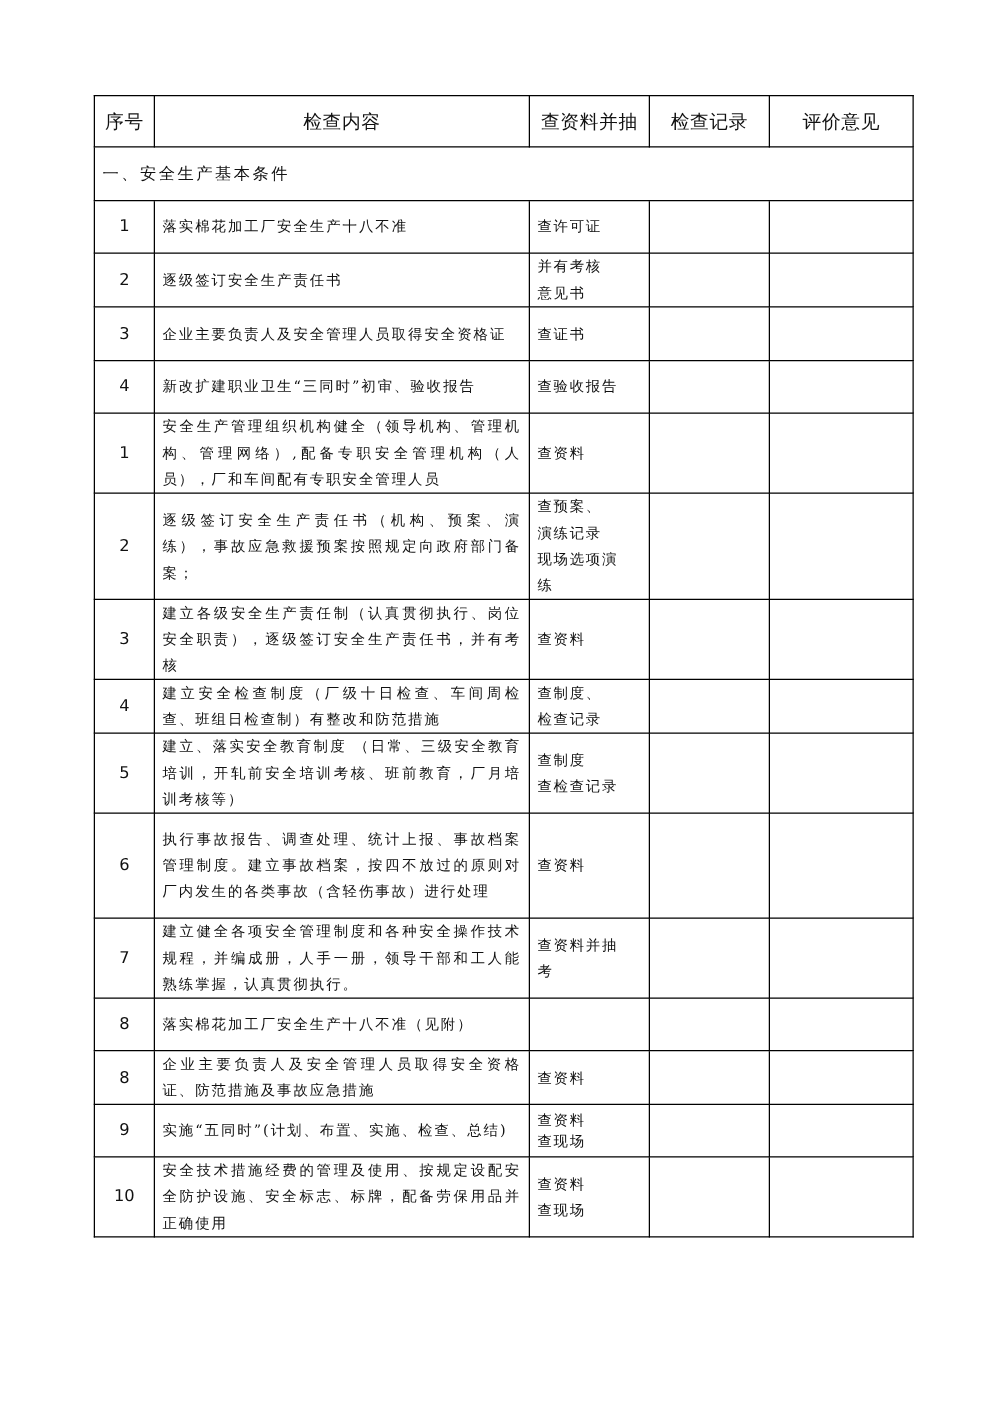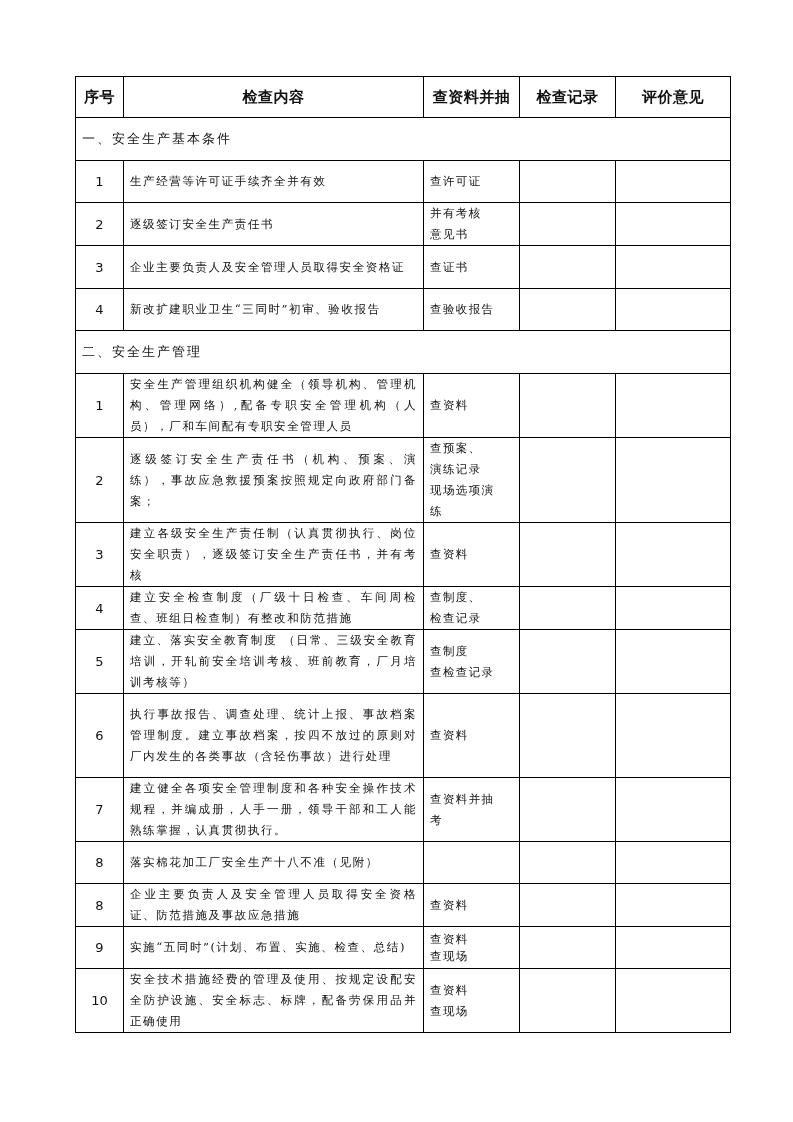--- a/index.html
+++ b/index.html
@@ -1,21 +1,21 @@
 <!DOCTYPE html>
 <html><head>
 <meta charset="utf-8">
 <style>
   html, body { margin: 0; padding: 0; background: #ffffff; }
   body { width: 793px; height: 1122px; position: relative; overflow: hidden;
          font-family: "DejaVu Sans", sans-serif; color: #111; }
   table.sheet { position: absolute; left: 75px; top: 76px; width: 655px;
                 border-collapse: collapse; table-layout: fixed; }
   table.sheet td, table.sheet th { border: 1.2px solid #000; padding: 0 6px; vertical-align: middle; }
-  th { font-weight: bold; font-size: 15px; height: 40px; letter-spacing: 0.5px; }
+  th { font-weight: normal; font-size: 15px; height: 40px; letter-spacing: 0.5px; }
   td.sec { font-family: Liberation Sans, sans-serif; font-size: 13px; letter-spacing: 2px; padding-left: 8px; }
   td.no { text-align: center; font-size: 13px; padding: 0; }
   td.content { font-family: "DejaVu Serif", serif; font-size: 11.5px; line-height: 21px; letter-spacing: 1.6px; text-align: justify; padding: 0 6px; }
   td.method { font-family: "DejaVu Serif", serif; font-size: 11.5px; line-height: 21px; text-align: left; letter-spacing: 1.4px; padding: 0 4px; }
   td.blank { padding: 0; }
   .line { display: block; }
 </style>
 </head>
 <body>
 
@@ -36,21 +36,21 @@
       <th>评价意见</th>
     </tr>
   </thead>
   <tbody>
 
     <tr style="height:43px">
       <td class="sec" colspan="5">一、安全生产基本条件</td>
     </tr>
     <tr style="height:42px">
       <td class="no">1</td>
-      <td class="content">生产经营等许可证手续齐全并有效</td>
+      <td class="content">落实棉花加工厂安全生产十八不准</td>
       <td class="method">
           <span class="line">查许可证</span>
         </td>
       <td class="blank"></td>
       <td class="blank"></td>
     </tr>
     <tr style="height:43px">
       <td class="no">2</td>
       <td class="content">逐级签订安全生产责任书</td>
       <td class="method">
@@ -72,23 +72,20 @@
     <tr style="height:42px">
       <td class="no">4</td>
       <td class="content">新改扩建职业卫生“三同时”初审、验收报告</td>
       <td class="method">
           <span class="line">查验收报告</span>
         </td>
       <td class="blank"></td>
       <td class="blank"></td>
     </tr>
 
-    <tr style="height:43px">
-      <td class="sec" colspan="5">二、安全生产管理</td>
-    </tr>
     <tr style="height:63px">
       <td class="no">1</td>
       <td class="content">安全生产管理组织机构健全（领导机构、管理机构、管理网络）,配备专职安全管理机构（人员），厂和车间配有专职安全管理人员</td>
       <td class="method">
           <span class="line">查资料</span>
         </td>
       <td class="blank"></td>
       <td class="blank"></td>
     </tr>
     <tr style="height:84px">

